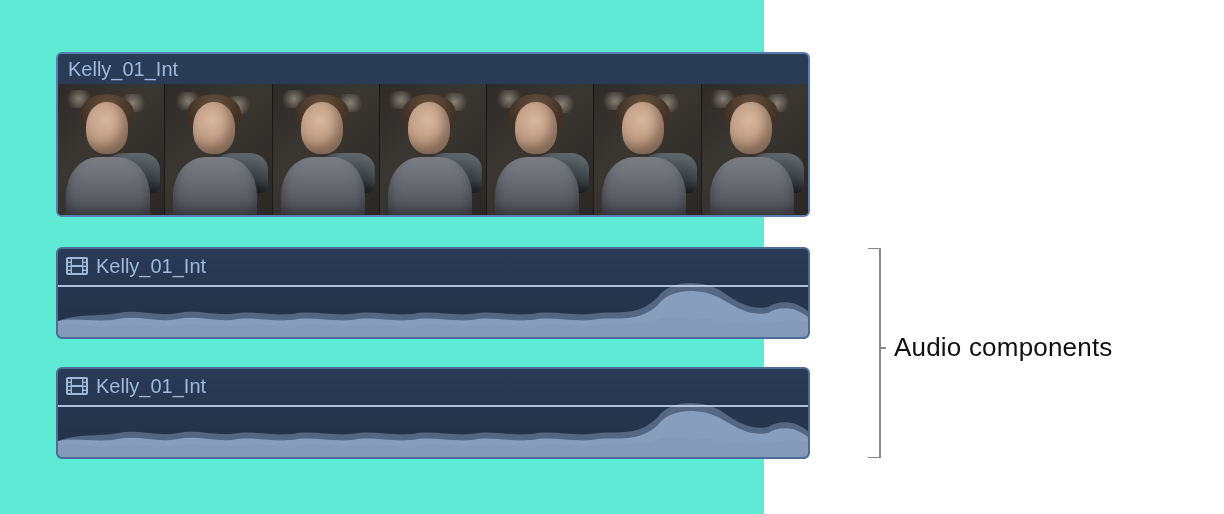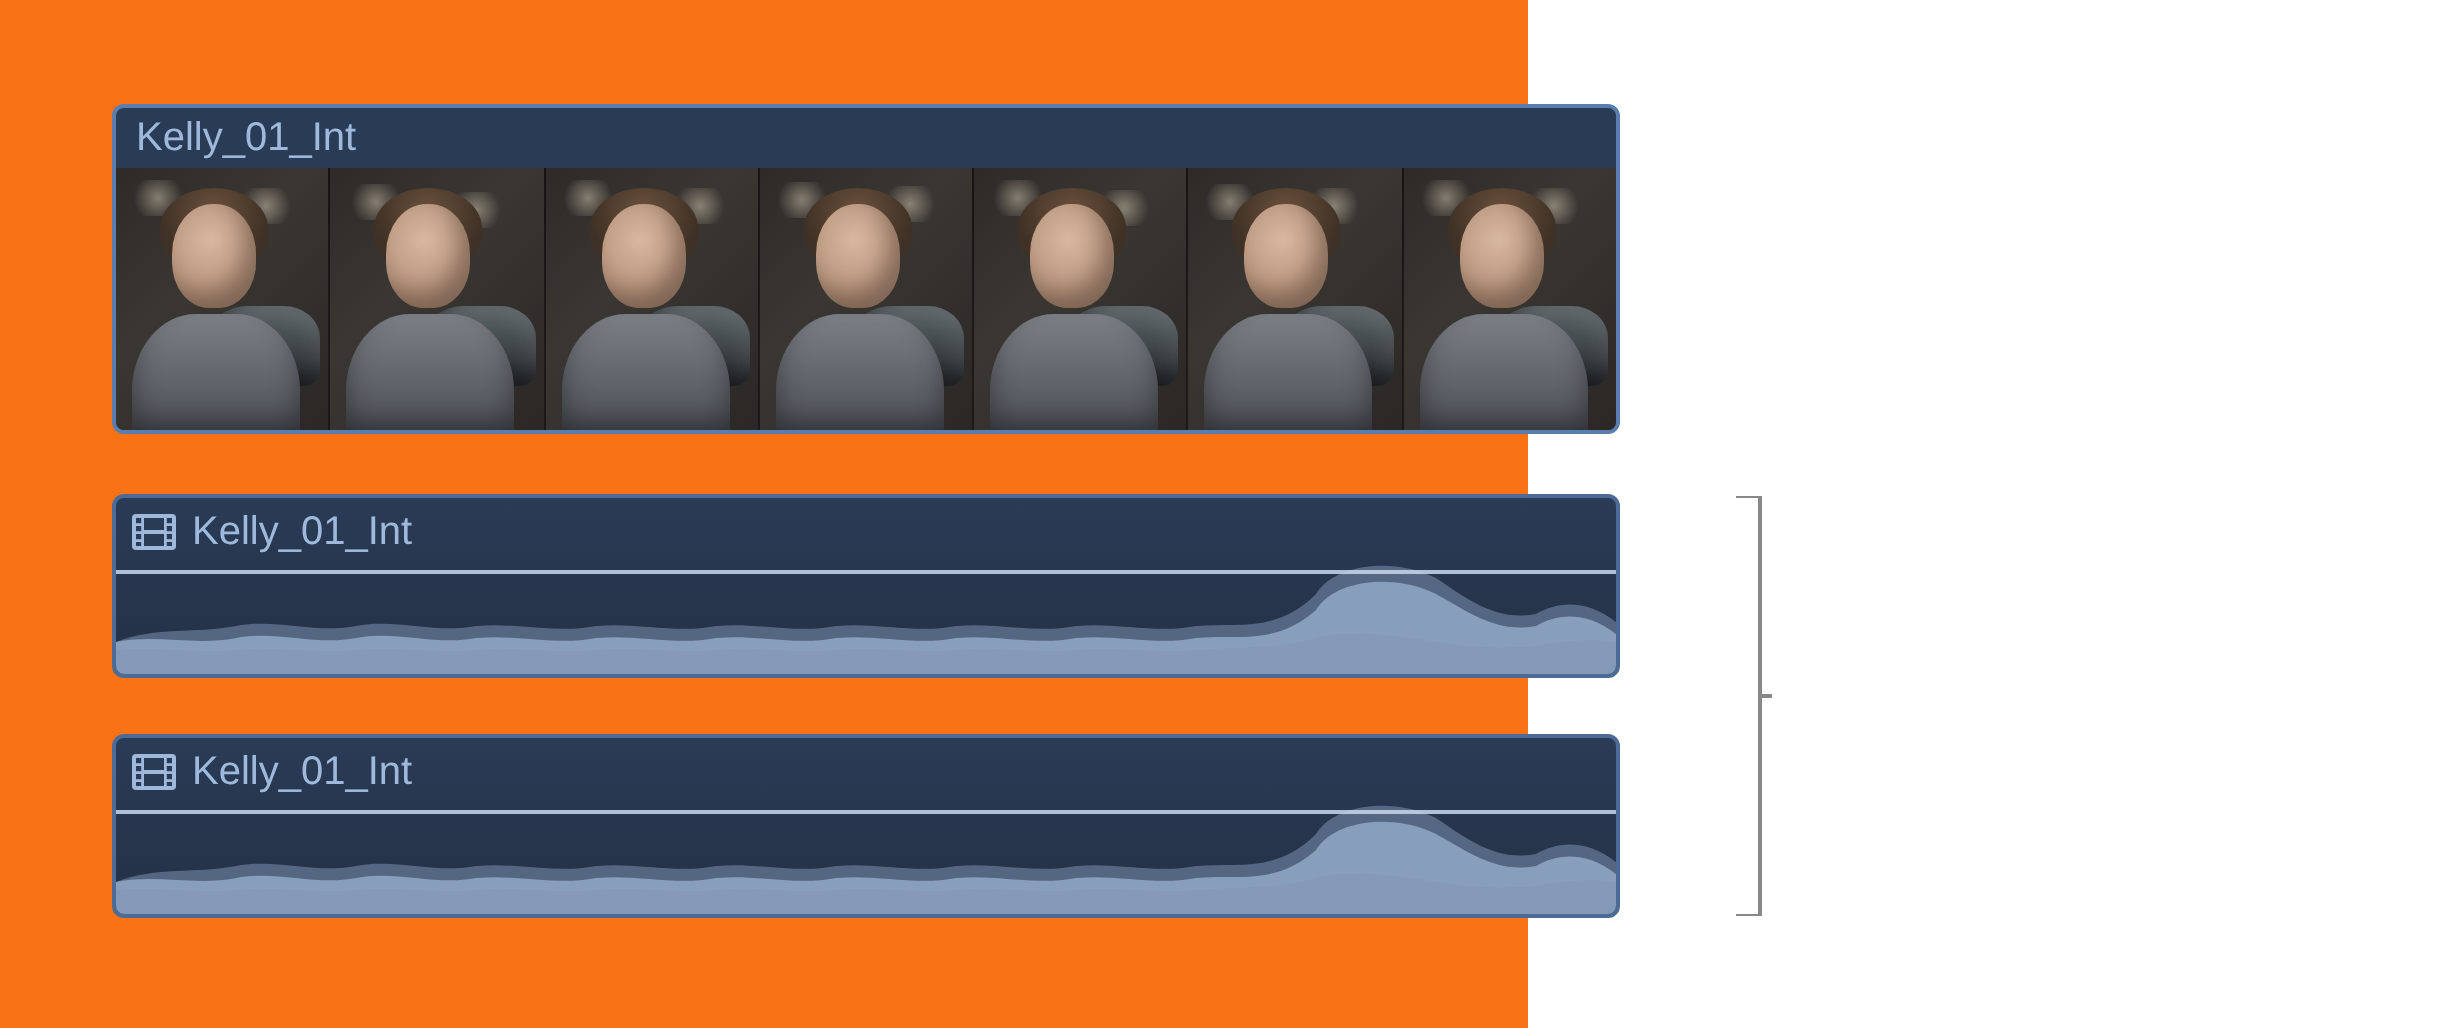--- a/index.html
+++ b/index.html
@@ -15,21 +15,21 @@
     position: relative;
     width: 1224px;
     height: 514px;
   }
   .timeline-area {
     position: absolute;
     left: 0;
     top: 0;
     width: 764px;
     height: 514px;
-    background: #f97316;
+    background: #5eead4;
   }
   .clip {
     position: absolute;
     left: 56px;
     width: 754px;
     border: 2px solid #5a7db0;
     border-radius: 6px;
     background: #2a3b56;
     box-sizing: border-box;
     overflow: hidden;
@@ -280,13 +280,14 @@
       </div>
     </div>
 
   </div>
 
   <div class="bracket">
     <svg width="20" height="210" viewBox="0 0 20 210">
       <path d="M2 0 H14 V100 H20 M14 100 V210 H2" fill="none" stroke="#888" stroke-width="2"></path>
     </svg>
   </div>
+  <div class="anno-label">Audio components</div>
 </div>
 
 </body></html>

